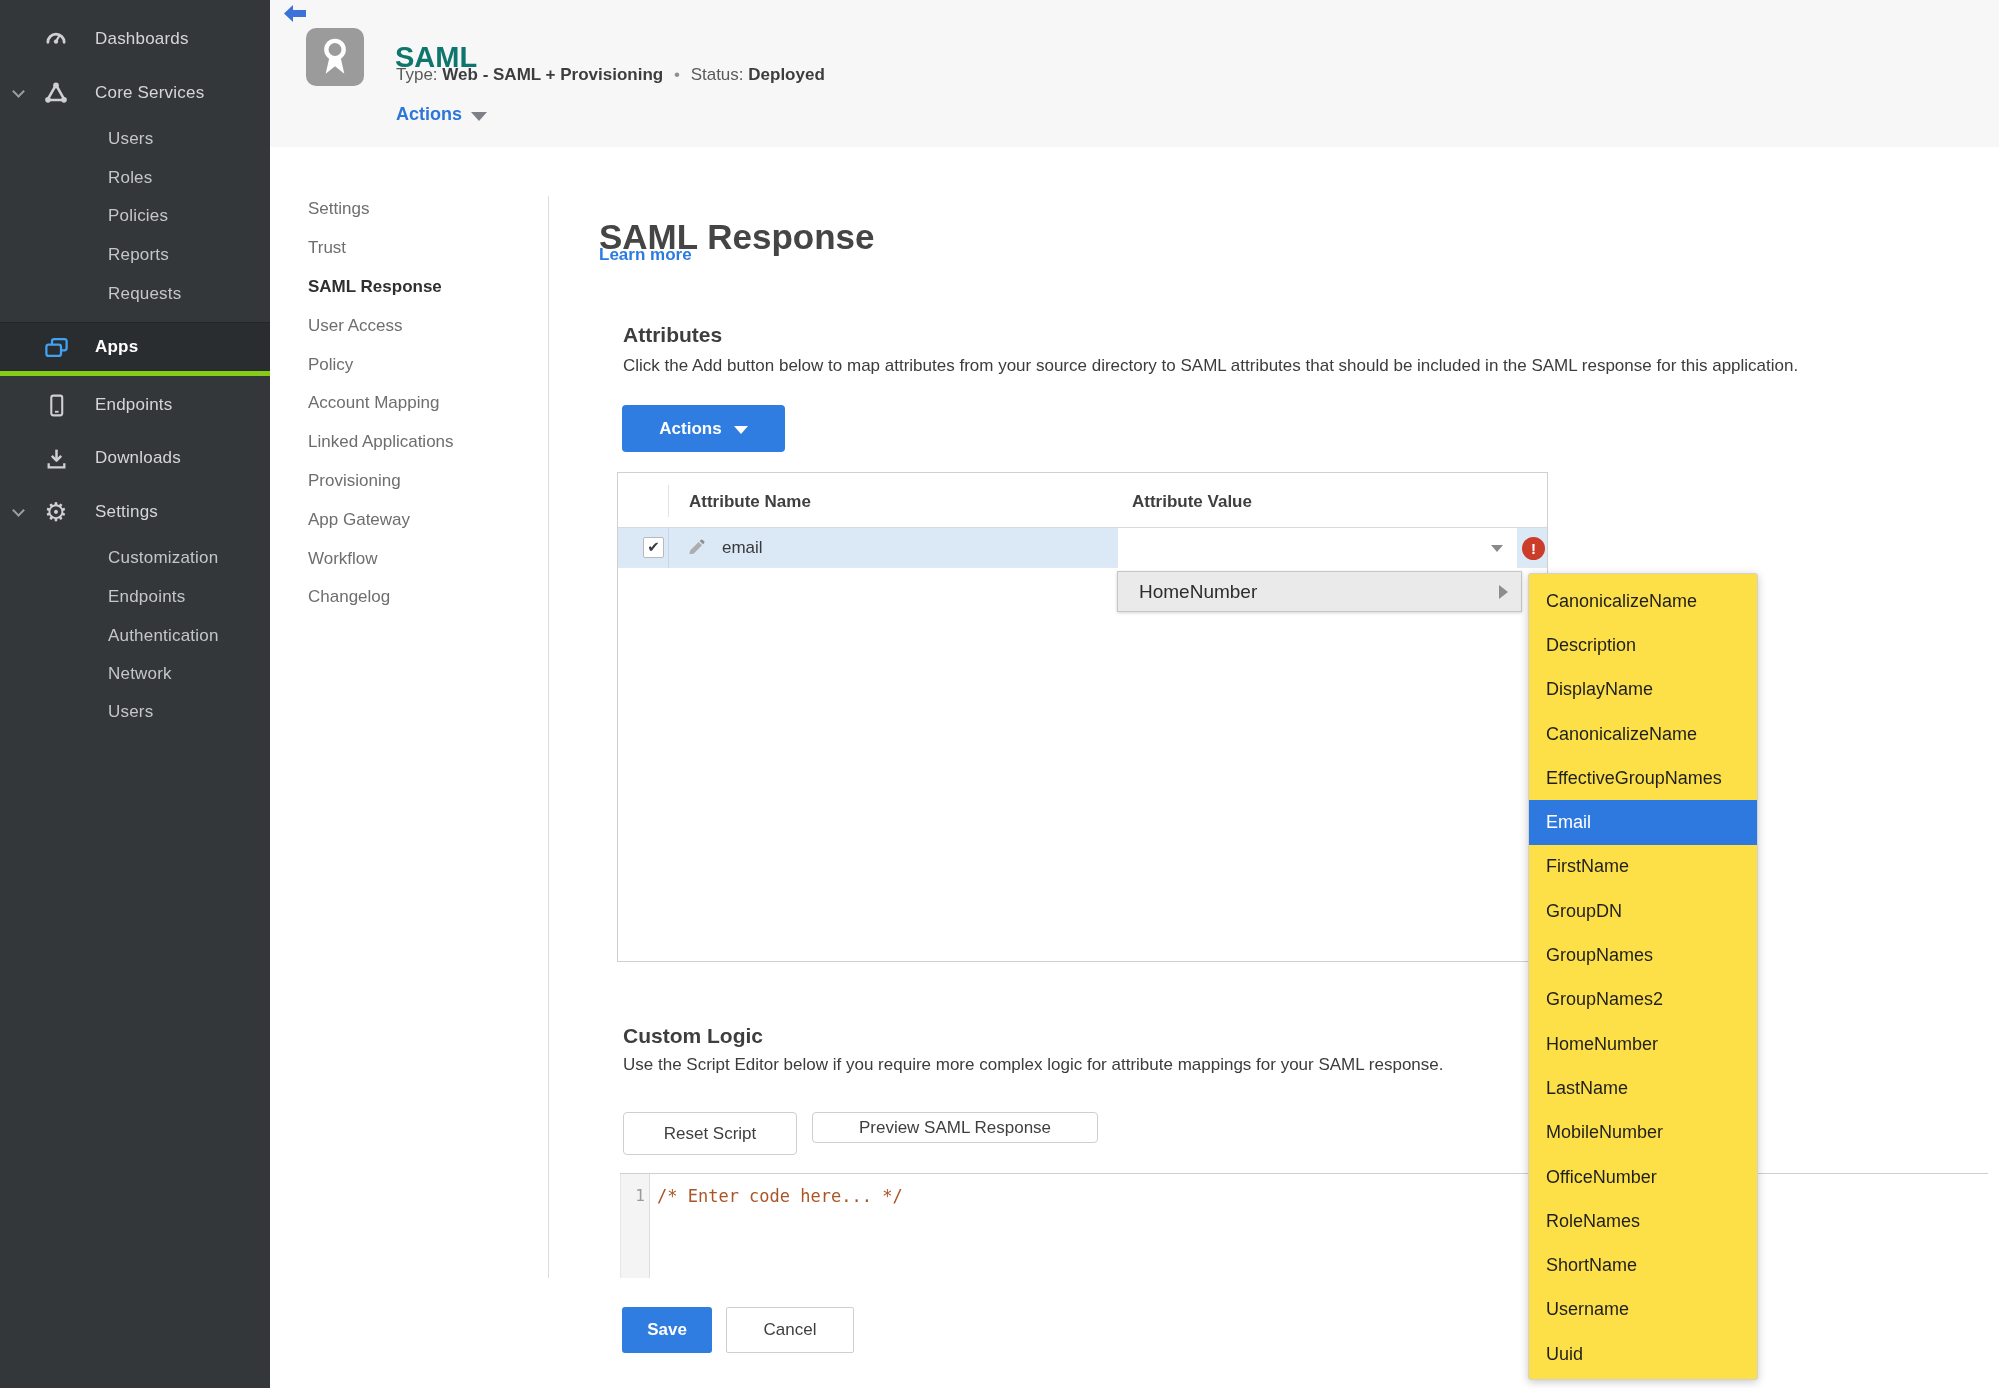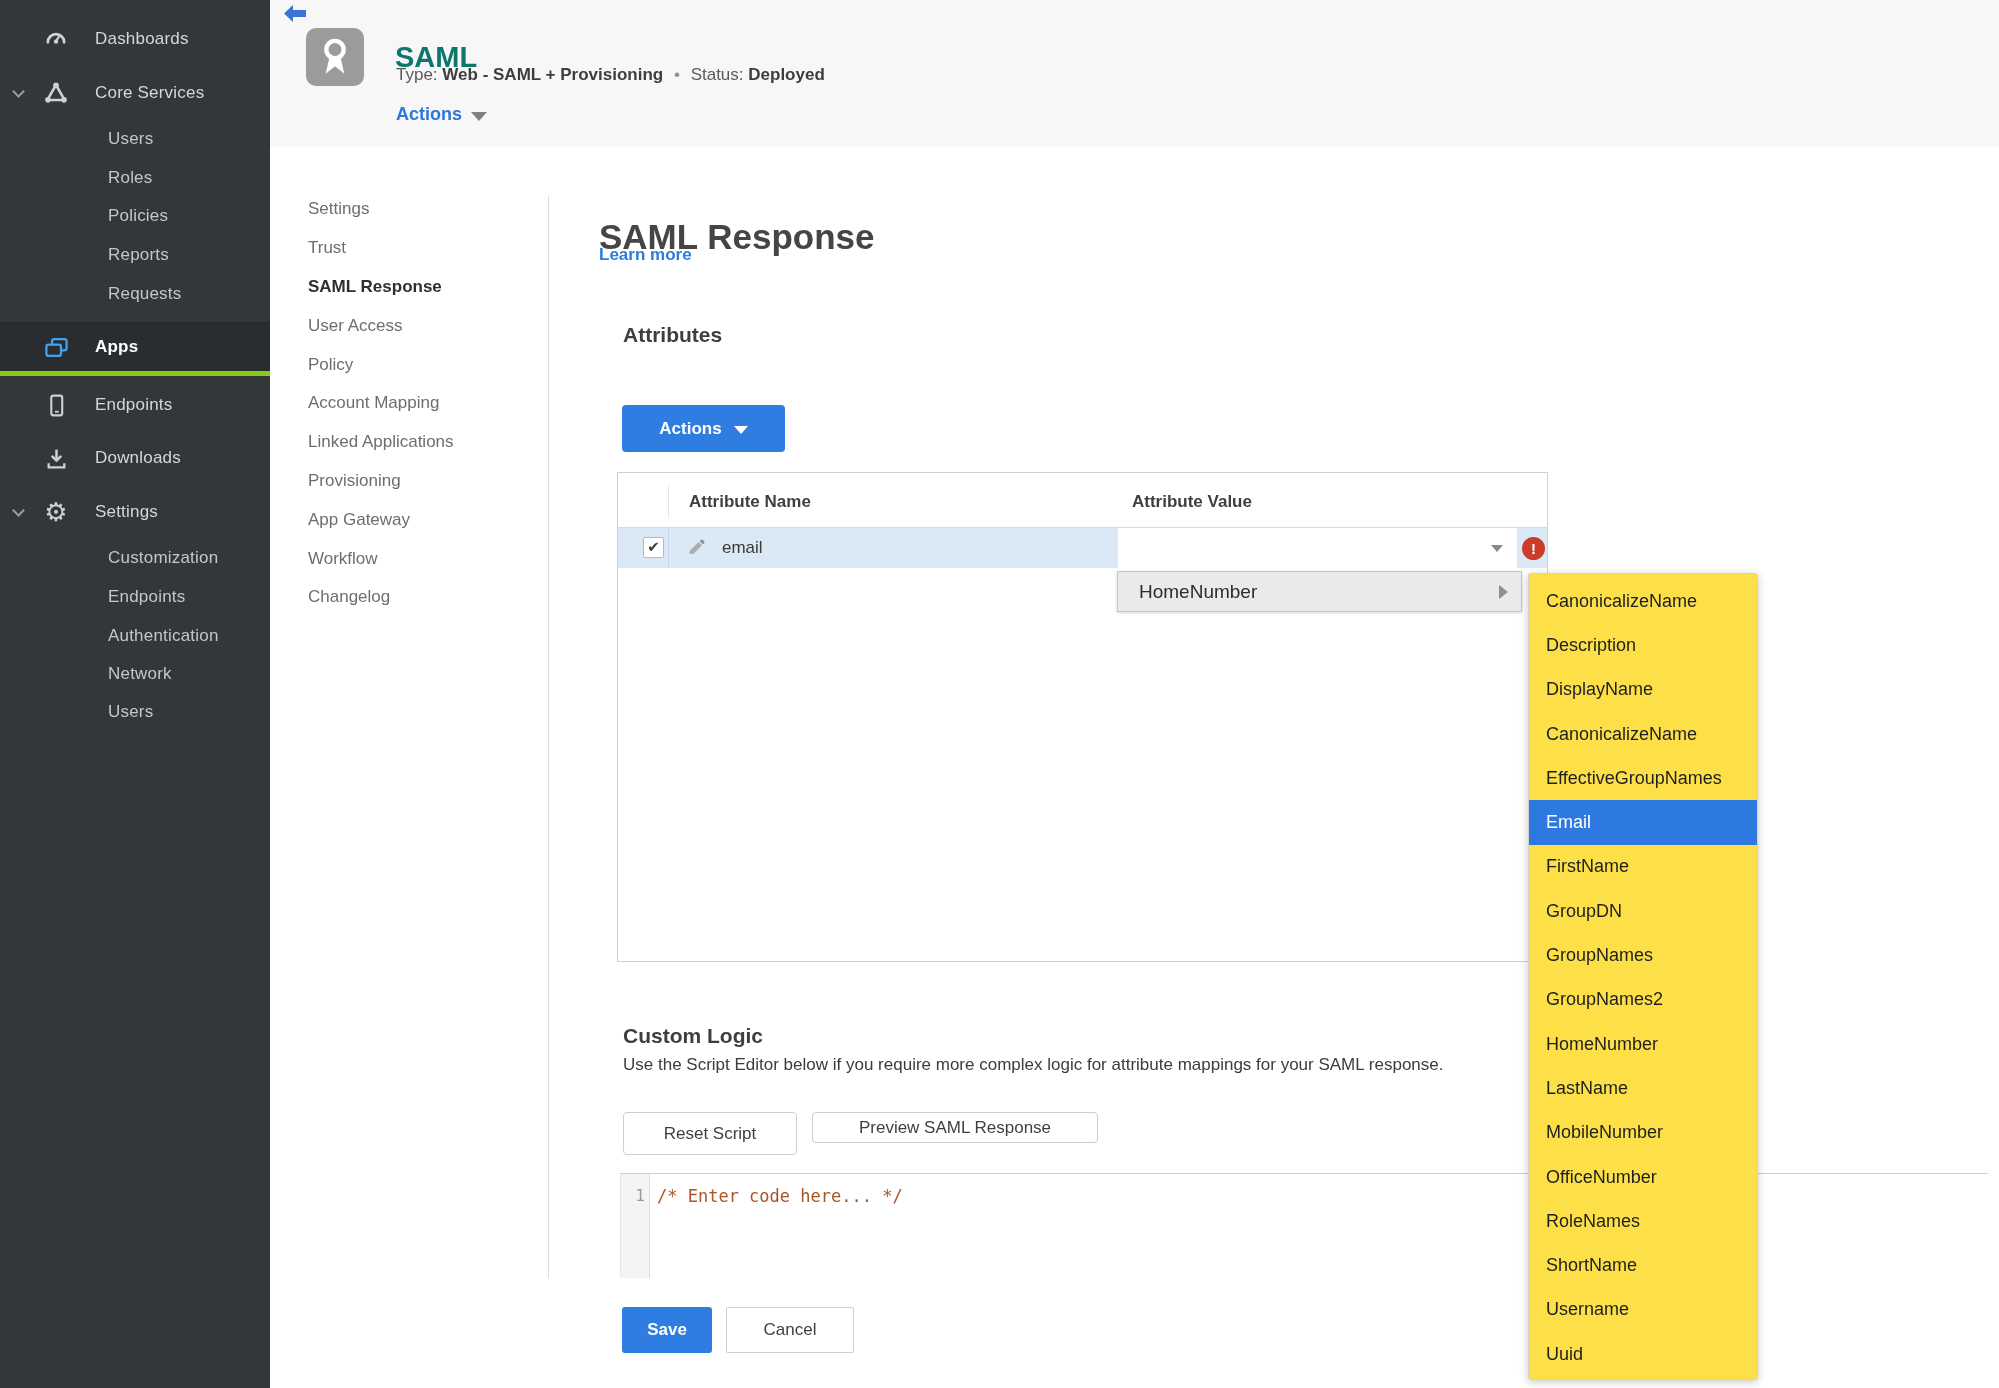--- a/index.html
+++ b/index.html
@@ -234,20 +234,21 @@
     <li>
         <span>Changelog</span>
       </li>
   </ul>
   <div class="vdivider"></div>
 
   <h2 class="page-title">SAML Response</h2>
   <a class="learn-more">Learn more</a>
 
   <h3 class="sec-h" style="left:623px;top:302px;">Attributes</h3>
+  <p class="sec-p" style="left:623px;top:356px;margin:0;">Click the Add button below to map attributes from your source directory to SAML attributes that should be included in the SAML response for this application.</p>
 
   <button class="btn-primary" style="left:622px;top:405px;width:163px;height:47px;">
     <span>Actions</span>
     <span class="caret-down-white"></span>
   </button>
 
   <div class="attr-table">
     <div class="attr-thead">
       <span class="th-div"></span>
       <span class="th-name">Attribute Name</span>

